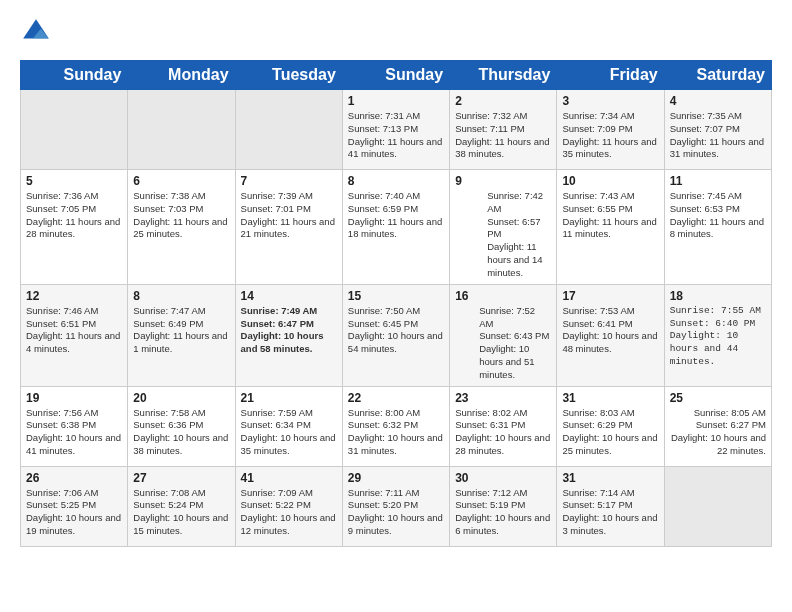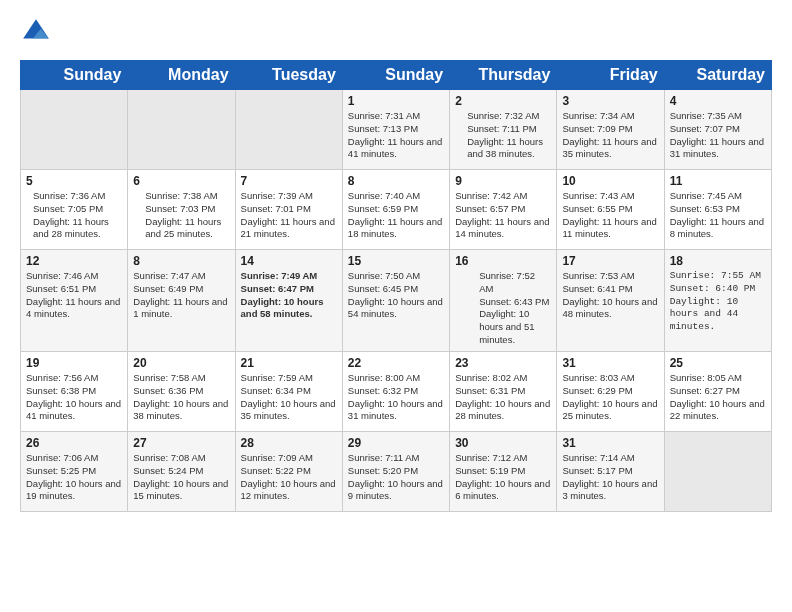--- a/index.html
+++ b/index.html
@@ -142,65 +142,65 @@
           <td class="empty-cell"></td>
           <td class="empty-cell"></td>
           <td>
             <span class="day-num">1</span>
             <div class="cell-info" style="white-space: pre-line;">Sunrise: 7:31 AM
 Sunset: 7:13 PM
 Daylight: 11 hours and 41 minutes.</div>
           </td>
           <td>
             <span class="day-num">2</span>
-            <div class="cell-info" style="white-space: pre-line; margin-left: 12px;">Sunrise: 7:32 AM
+            <div class="cell-info" style="white-space: pre-line;">Sunrise: 7:32 AM
 Sunset: 7:11 PM
 Daylight: 11 hours and 38 minutes.</div>
           </td>
           <td>
             <span class="day-num">3</span>
             <div class="cell-info" style="white-space: pre-line;">Sunrise: 7:34 AM
 Sunset: 7:09 PM
 Daylight: 11 hours and 35 minutes.</div>
           </td>
           <td>
             <span class="day-num">4</span>
             <div class="cell-info" style="white-space: pre-line;">Sunrise: 7:35 AM
 Sunset: 7:07 PM
 Daylight: 11 hours and 31 minutes.</div>
           </td>
         </tr>
         <tr>
           <td>
             <span class="day-num">5</span>
-            <div class="cell-info" style="white-space: pre-line; margin-left: 7px;">Sunrise: 7:36 AM
+            <div class="cell-info" style="white-space: pre-line;">Sunrise: 7:36 AM
 Sunset: 7:05 PM
 Daylight: 11 hours and 28 minutes.</div>
           </td>
           <td>
             <span class="day-num">6</span>
-            <div class="cell-info" style="white-space: pre-line; margin-left: 12px;">Sunrise: 7:38 AM
+            <div class="cell-info" style="white-space: pre-line;">Sunrise: 7:38 AM
 Sunset: 7:03 PM
 Daylight: 11 hours and 25 minutes.</div>
           </td>
           <td>
             <span class="day-num">7</span>
             <div class="cell-info" style="white-space: pre-line;">Sunrise: 7:39 AM
 Sunset: 7:01 PM
 Daylight: 11 hours and 21 minutes.</div>
           </td>
           <td>
             <span class="day-num">8</span>
             <div class="cell-info" style="white-space: pre-line;">Sunrise: 7:40 AM
 Sunset: 6:59 PM
 Daylight: 11 hours and 18 minutes.</div>
           </td>
           <td>
             <span class="day-num">9</span>
-            <div class="cell-info" style="white-space: pre-line;">Sunrise: 7:42 AM
+            <div class="cell-info" style="white-space: pre-line; margin-left: 32px;">Sunrise: 7:42 AM
 Sunset: 6:57 PM
 Daylight: 11 hours and 14 minutes.</div>
           </td>
           <td>
             <span class="day-num">10</span>
             <div class="cell-info" style="white-space: pre-line;">Sunrise: 7:43 AM
 Sunset: 6:55 PM
 Daylight: 11 hours and 11 minutes.</div>
           </td>
           <td>
@@ -286,40 +286,40 @@
 Daylight: 10 hours and 28 minutes.</div>
           </td>
           <td>
             <span class="day-num">31</span>
             <div class="cell-info" style="white-space: pre-line;">Sunrise: 8:03 AM
 Sunset: 6:29 PM
 Daylight: 10 hours and 25 minutes.</div>
           </td>
           <td>
             <span class="day-num">25</span>
-            <div class="cell-info" style="white-space: pre-line;">Sunrise: 8:05 AM
+            <div class="cell-info" style="white-space: pre-line; text-align: right;">Sunrise: 8:05 AM
 Sunset: 6:27 PM
 Daylight: 10 hours and 22 minutes.</div>
           </td>
         </tr>
         <tr>
           <td>
             <span class="day-num">26</span>
             <div class="cell-info" style="white-space: pre-line;">Sunrise: 7:06 AM
 Sunset: 5:25 PM
 Daylight: 10 hours and 19 minutes.</div>
           </td>
           <td>
             <span class="day-num">27</span>
             <div class="cell-info" style="white-space: pre-line;">Sunrise: 7:08 AM
 Sunset: 5:24 PM
 Daylight: 10 hours and 15 minutes.</div>
           </td>
           <td>
-            <span class="day-num">28</span>
+            <span class="day-num">41</span>
             <div class="cell-info" style="white-space: pre-line;">Sunrise: 7:09 AM
 Sunset: 5:22 PM
 Daylight: 10 hours and 12 minutes.</div>
           </td>
           <td>
             <span class="day-num">29</span>
             <div class="cell-info" style="white-space: pre-line;">Sunrise: 7:11 AM
 Sunset: 5:20 PM
 Daylight: 10 hours and 9 minutes.</div>
           </td>

